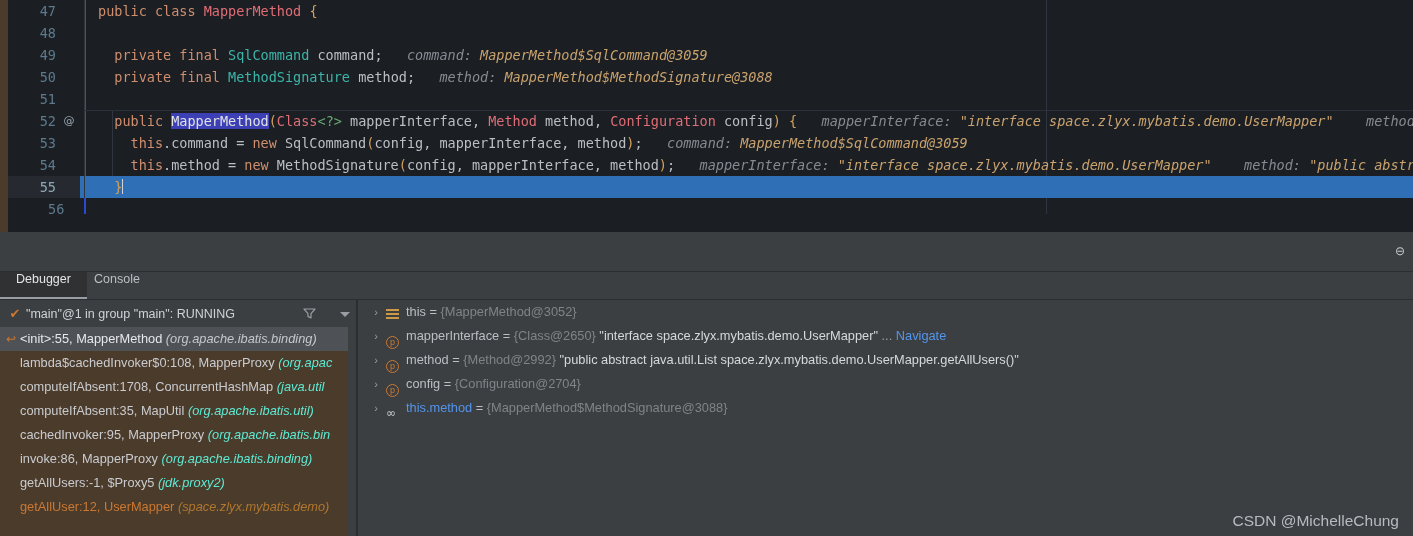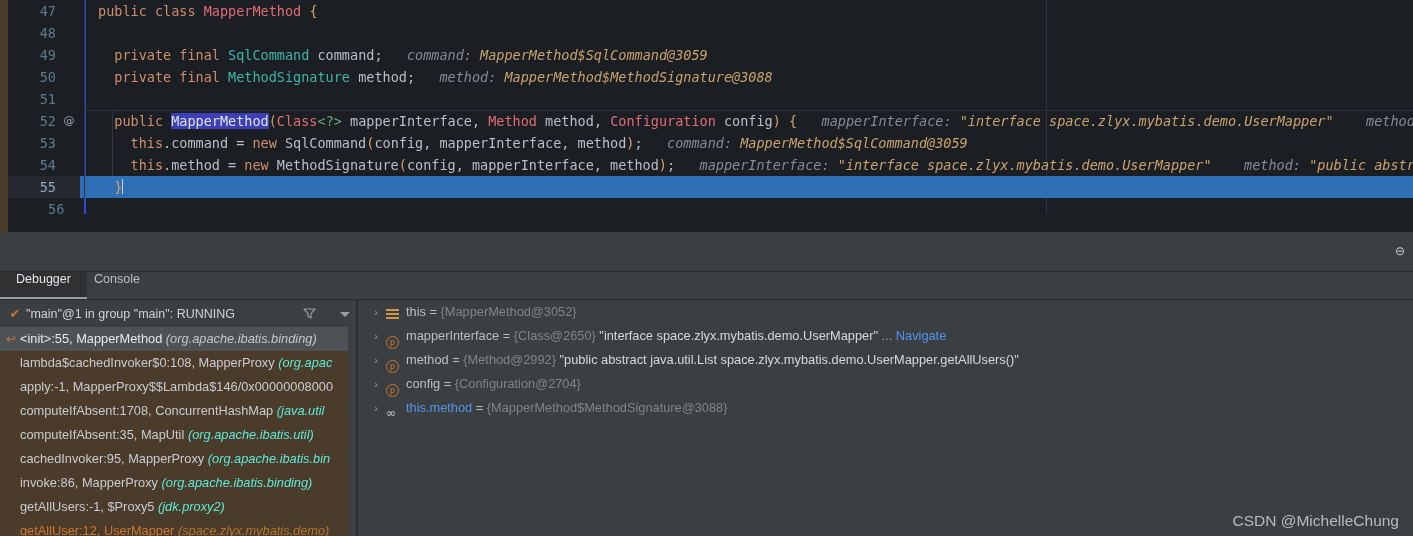--- a/index.html
+++ b/index.html
@@ -322,21 +322,20 @@
           <svg width="15" height="15" viewBox="0 0 15 15">
             <path d="M2 3 H13 L9 7.6 V12 L6 10.4 V7.6 Z" stroke="#9a9da3" stroke-width="1.2" fill="none" stroke-linejoin="round"></path>
           </svg>
         </span>
         <span class="thread-caret"></span>
       </div>
 
       <div class="frames-list" id="frames-list">
           <div class="frame-row selected"><span class="frame-icon">↩</span><span>&lt;init&gt;:55, MapperMethod </span><span class="frame-pkg">(org.apache.ibatis.binding)</span></div>
           <div class="frame-row"><span>lambda$cachedInvoker$0:108, MapperProxy </span><span class="frame-pkg">(org.apac</span></div>
-          <div class="frame-row"><span>apply:-1, MapperProxy$$Lambda$146/0x00000008000</span></div>
           <div class="frame-row"><span>computeIfAbsent:1708, ConcurrentHashMap </span><span class="frame-pkg">(java.util</span></div>
           <div class="frame-row"><span>computeIfAbsent:35, MapUtil </span><span class="frame-pkg">(org.apache.ibatis.util)</span></div>
           <div class="frame-row"><span>cachedInvoker:95, MapperProxy </span><span class="frame-pkg">(org.apache.ibatis.bin</span></div>
           <div class="frame-row"><span>invoke:86, MapperProxy </span><span class="frame-pkg">(org.apache.ibatis.binding)</span></div>
           <div class="frame-row"><span>getAllUsers:-1, $Proxy5 </span><span class="frame-pkg">(jdk.proxy2)</span></div>
           <div class="frame-row highlight"><span>getAllUser:12, UserMapper </span><span class="frame-pkg">(space.zlyx.mybatis.demo)</span></div>
         </div>
       <div class="frames-scroll-track">
         <div class="frames-scroll-thumb"></div>
       </div>

